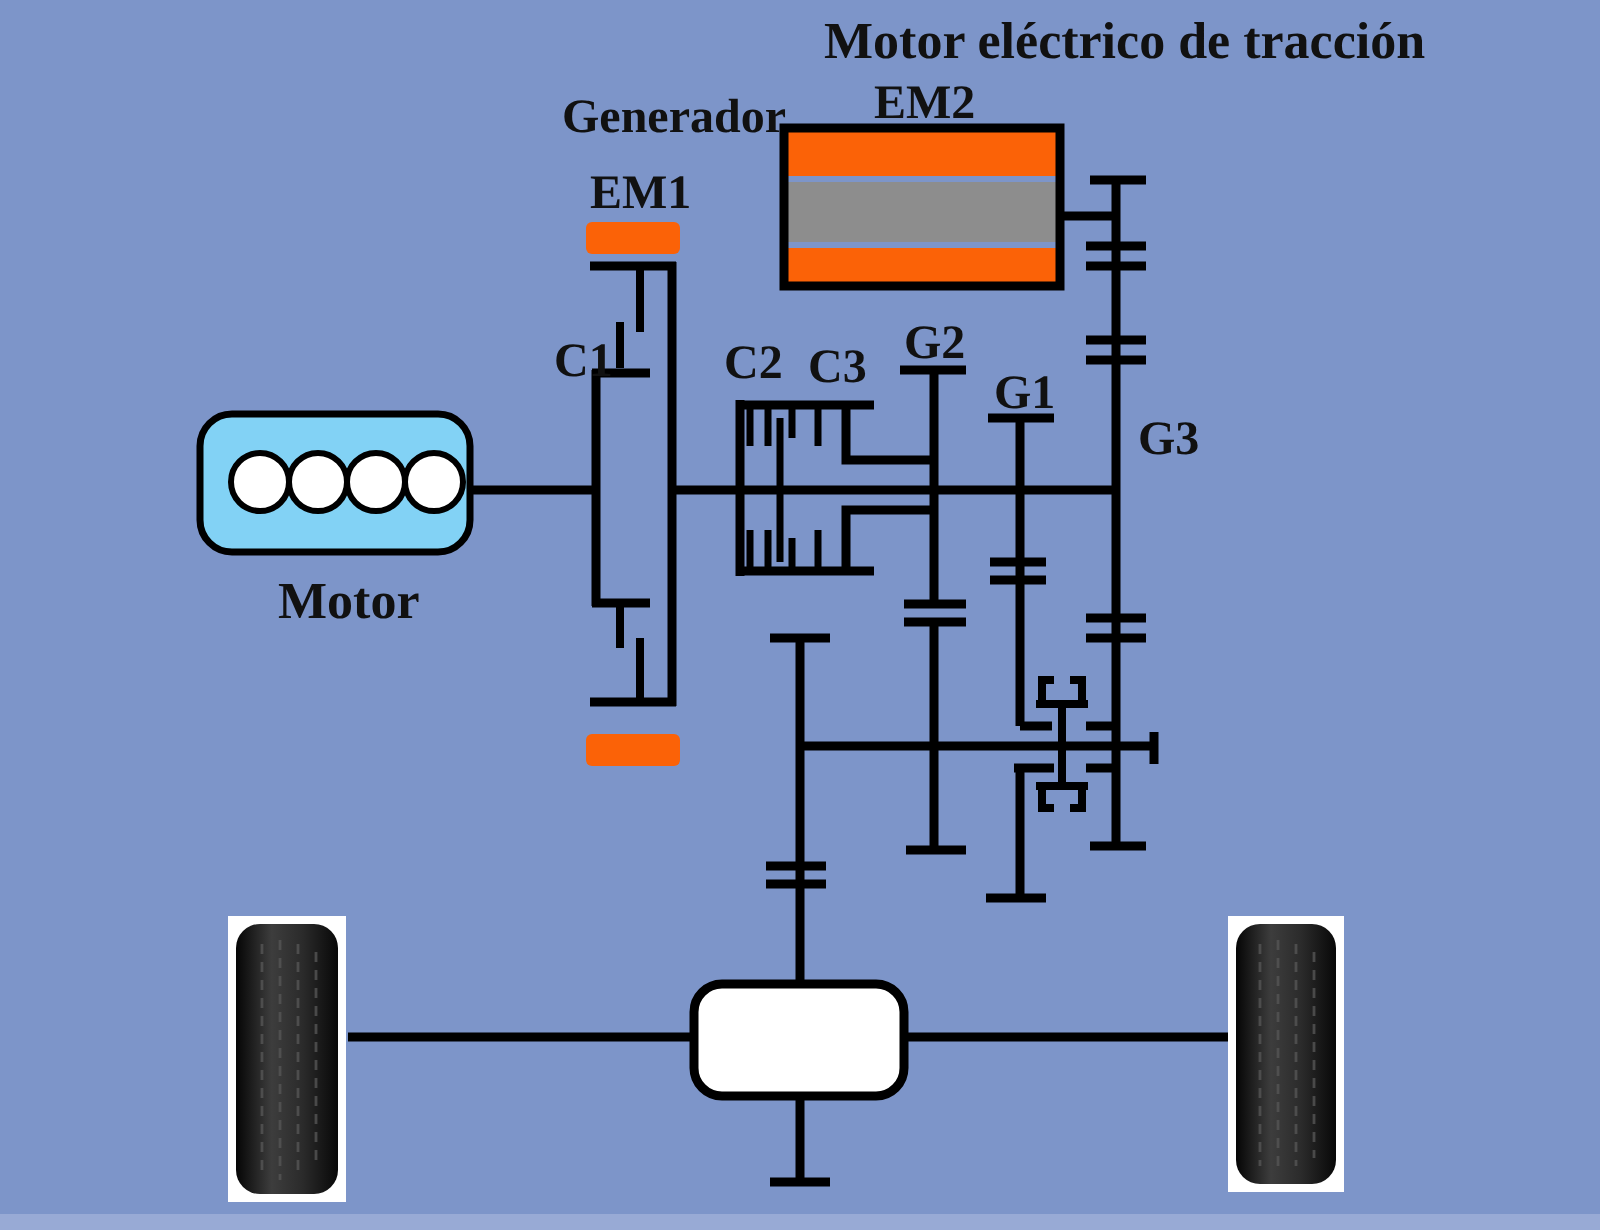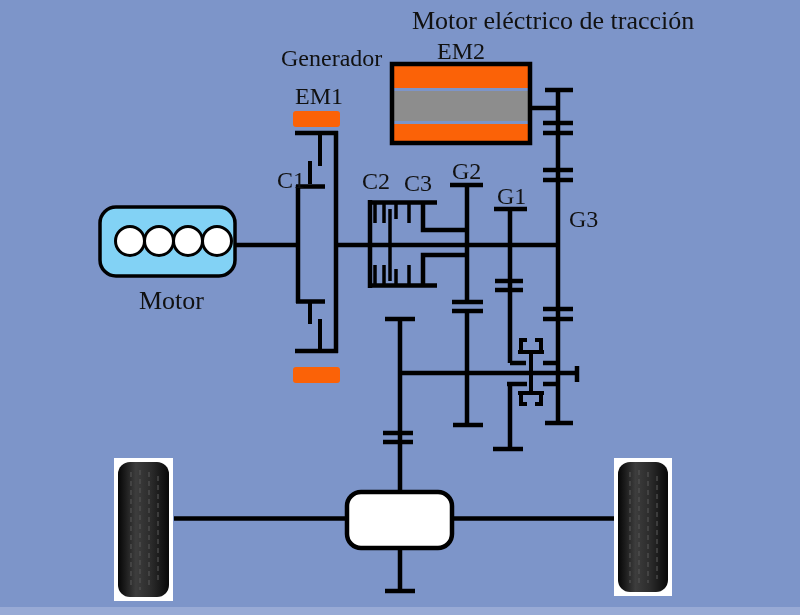--- a/index.html
+++ b/index.html
@@ -1,20 +1,20 @@
 <!DOCTYPE html>
 <html><head>
 <meta charset="utf-8">
 <style>
   html,body{margin:0;padding:0;}
   body{
     width:800px;height:615px;overflow:hidden;
     font-family:"Liberation Serif","DejaVu Serif",serif;
   }
-  #stage{position:relative;width:718px;height:615px;}
+  #stage{position:relative;width:718px;height:615px;font-weight:bold;}
   svg{display:block;}
   text{
     font-family:"Liberation Serif","DejaVu Serif",serif;
     fill:#111;
   }
   .lbl{font-size:24px;}
   .lbl-big{font-size:26px;}
 </style>
 </head>
 <body>

